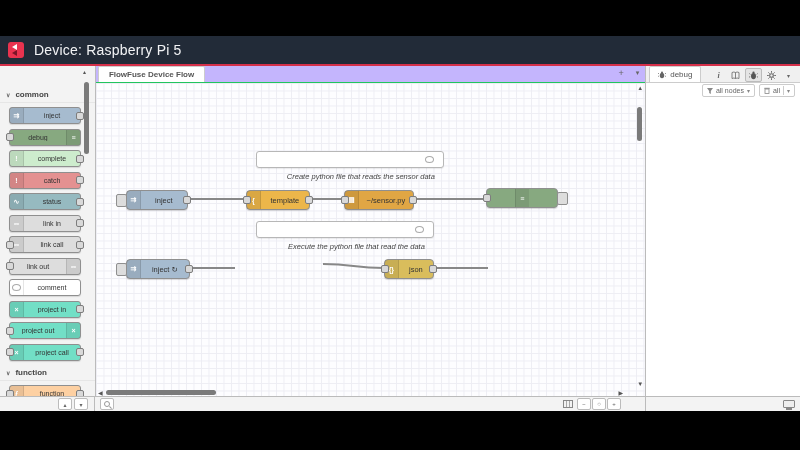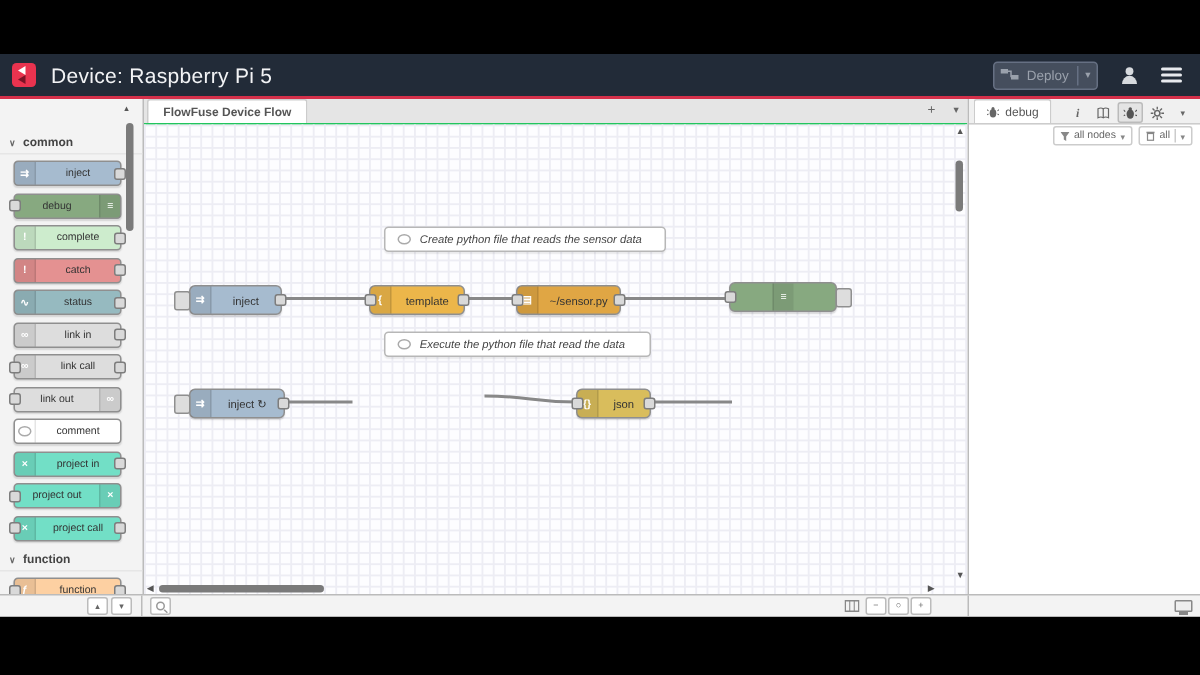--- a/index.html
+++ b/index.html
@@ -43,36 +43,36 @@
   .nicon{display:flex;align-items:center;justify-content:center;width:13px;height:100%;background:rgba(0,0,0,.08);color:#fff;font-size:7px;font-weight:bold;flex:none;}
   .nicon.right{border-left:1px solid rgba(0,0,0,.1);} .nicon.left{border-right:1px solid rgba(0,0,0,.1);}
   .bubble{width:7px;height:5px;border:1px solid #aaa;border-radius:50%;background:#fff;}
   .port{position:absolute;width:6px;height:6px;background:#d9d9d9;border:1px solid #7d7d7d;border-radius:2px;top:50%;margin-top:-4px;}
   .port.in{left:-4px;} .port.out{right:-4px;}
   .pal-scroll{position:absolute;right:6px;top:0px;width:5px;}
   .pal-scroll .thumb{position:absolute;top:16px;left:0;width:5px;height:72px;background:#7a7a7a;border-radius:3px;}
   .pal-scroll .arr{position:absolute;left:-1px;top:2px;color:#555;font-size:6px;}
 
   
-  .tabbar{height:16px;background:#e5e5e5;border-bottom:4px solid #22c55e;display:flex;align-items:flex-end;position:relative;text-align:right;}
+  .tabbar{height:16px;background:#c4b5fd;border-bottom:1px solid #22c55e;display:flex;align-items:flex-end;position:relative;text-align:right;}
   .tab{height:15px;background:#fff;border:1px solid #ccc;border-bottom:none;margin-left:2px;display:flex;align-items:center;padding:0 10px;font-size:8px;font-weight:bold;color:#555;border-radius:2px 2px 0 0;}
   .tabbar-right{position:absolute;right:6px;top:2px;display:flex;gap:12px;color:#666;font-size:9px;align-items:center;}
   .tabbar-right .chev{font-size:7px;}
   .canvas{position:absolute;top:17px;bottom:0;left:0;right:0;background-color:#fdfdff;
      background-image:linear-gradient(to right,#ededf4 1px,transparent 1px),linear-gradient(to bottom,#ededf4 1px,transparent 1px);
      background-size:7.5px 7.5px;overflow:hidden;}
   .wires{position:absolute;left:0;top:0;width:100%;height:100%;}
   .fnode{position:absolute;border:1px solid #8f8f8f;border-radius:4px;font-size:7.5px;color:#333;display:flex;align-items:center;box-shadow:0 1px 1px rgba(0,0,0,.15);}
   .fnode .lab{flex:1;text-align:center;white-space:nowrap;overflow:hidden;padding:0 2px;}
   .fnode .lab.it{font-style:italic;}
   .nbtn{position:absolute;width:9px;height:11px;background:#ddd;border:1px solid #8f8f8f;border-radius:2px;top:50%;margin-top:-6.5px;}
   .nbtn.left{left:-11px;} .nbtn.right{right:-11px;}
   .status{position:absolute;left:6px;top:100%;margin-top:2px;display:flex;align-items:center;gap:3px;font-size:7px;color:#888;white-space:nowrap;}
   .status .dot{width:5px;height:5px;background:#5c9db6;border:1px solid #46809a;}
-  .wcomment{position:absolute;height:15px;background:#fff;border:1px solid #b7b7b7;border-radius:3px;display:flex;align-items:center;gap:5px;padding:0 8px;font-size:7.5px;font-style:italic;color:#444;box-shadow:0 1px 1px rgba(0,0,0,.08);}
+  .wcomment{position:absolute;height:15px;background:#fff;border:1px solid #b7b7b7;border-radius:3px;display:flex;align-items:flex-end;gap:5px;padding:0 8px;font-size:7.5px;font-style:italic;color:#444;box-shadow:0 1px 1px rgba(0,0,0,.08);flex-direction:column;}
   .vscroll{position:absolute;right:2px;top:0;width:7px;height:100%;}
   .vscroll .thumb{position:absolute;top:24px;right:1px;width:5px;height:34px;background:#7a7a7a;border-radius:3px;}
   .vscroll .up{position:absolute;top:2px;right:0;color:#555;font-size:6px;}
   .vscroll .down{position:absolute;bottom:10px;right:0;color:#555;font-size:6px;}
   .hscroll{position:absolute;left:0;bottom:1px;height:7px;width:100%;}
   .hscroll .thumb{position:absolute;left:10px;bottom:1px;height:5px;width:110px;background:#7a7a7a;border-radius:3px;}
   .hscroll .left{position:absolute;left:2px;bottom:0;color:#555;font-size:6px;}
   .hscroll .right{position:absolute;right:22px;bottom:0;color:#555;font-size:6px;}
 
   
@@ -99,43 +99,20 @@
   svg{display:block;}
 </style>
 </head>
 <body>
 
 <div class="app">
 
   <div class="hdr">
     <div class="logo"></div>
     <div class="hdr-title">Device: Raspberry Pi 5</div>
-    <div class="hdr-right">
-      <div class="deploy">
-        <svg width="13" height="10" viewBox="0 0 13 10">
-          <rect x="0" y="1" width="5" height="3" fill="#9aa1ac"></rect>
-            <rect x="7" y="5" width="5" height="3" fill="#9aa1ac"></rect>
-          <path d="M5 2.5 H7 V6.5" stroke="#9aa1ac" fill="none"></path>
-        </svg>
-        <span class="lbl">Deploy</span>
-        <span class="sep"></span>
-        <span class="chev">▾</span>
-      </div>
-      <span class="iconbtn">
-        <svg width="14" height="14" viewBox="0 0 14 14">
-          <circle cx="7" cy="4.5" r="2.6" fill="#d7dade"></circle>
-            <path d="M2 13 a5 5.5 0 0 1 10 0 z" fill="#d7dade"></path>
-        </svg>
-      </span>
-      <span class="iconbtn burger" aria-label="menu">
-          <i></i>
-          <i></i>
-          <i></i>
-        </span>
-    </div>
   </div>
   <div class="redline"></div>
 
   <div class="main">
 
     <div class="palette">
       <div class="pal-list" id="pal-list">
           <div class="pal-cat">
             <span class="chev">∨</span>
             <span>common</span>

